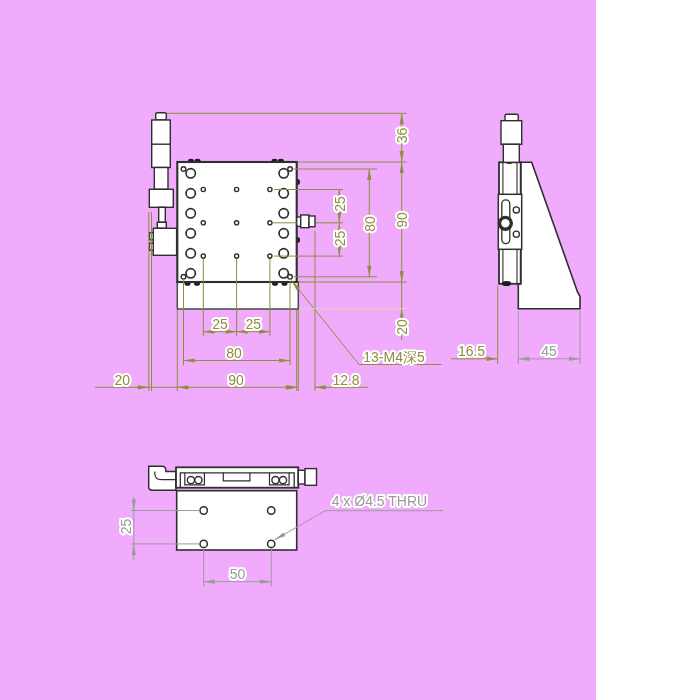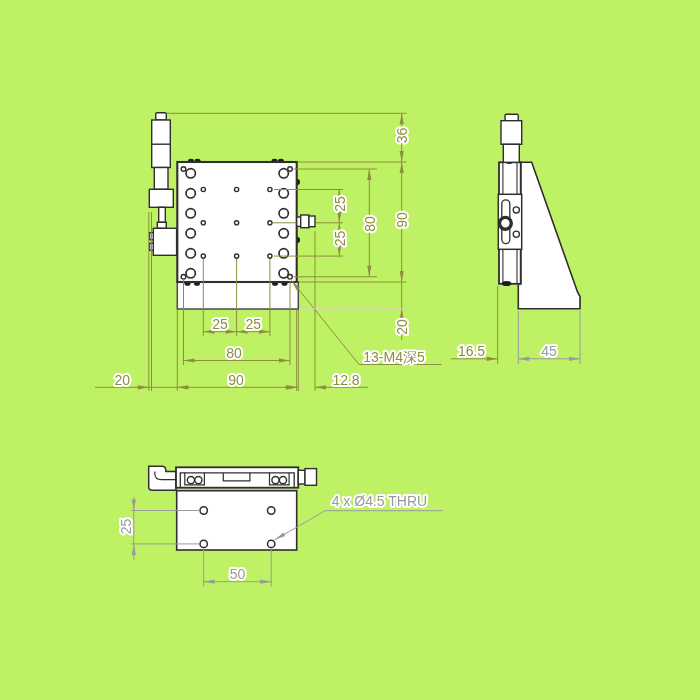--- a/index.html
+++ b/index.html
@@ -1,16 +1,16 @@
 <!DOCTYPE html>
 <html><head>
 <meta charset="utf-8">
 <style>
   html,body { margin:0; padding:0; background:#ffffff; }
-  .canvas { width:700px; height:700px; background:#bef264; position:relative; }
+  .canvas { width:596px; height:700px; background:#f0abfc; position:relative; }
   svg { display:block; }
   svg text {
     font-family:"Liberation Sans", sans-serif;
     font-size:14px;
     paint-order: stroke;
     stroke:#ffffff;
     stroke-width:4px;
     stroke-linejoin:round;
   }
 </style>

